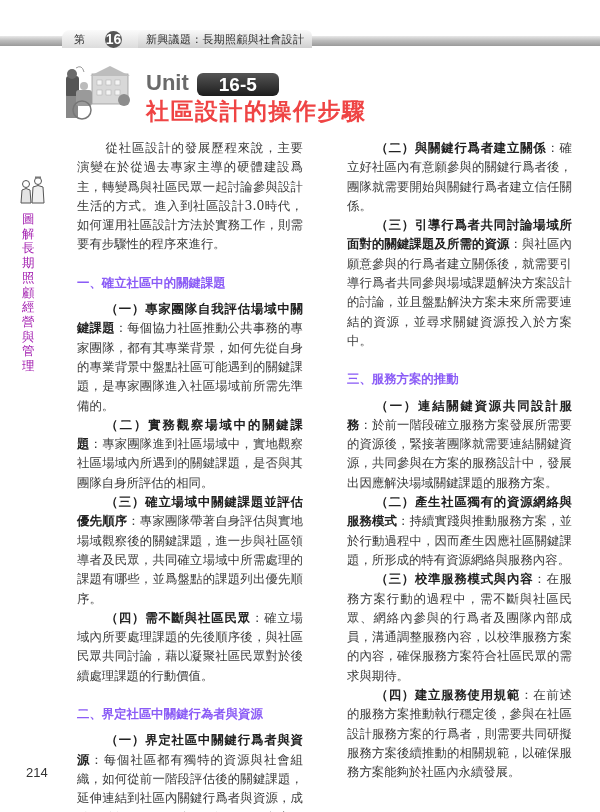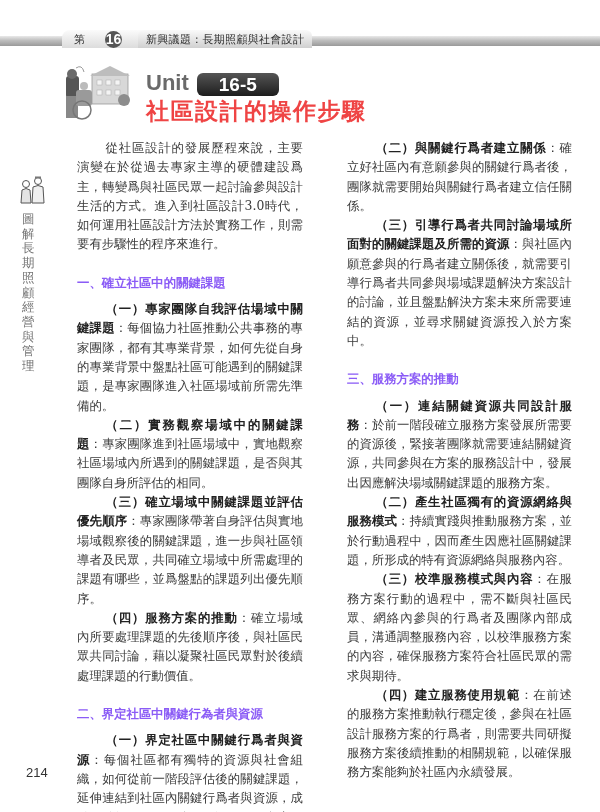--- a/index.html
+++ b/index.html
@@ -17,21 +17,21 @@
   .header-title { font-family:"DejaVu Sans", sans-serif; font-size:11px; color:#2e2e2e; letter-spacing:0.3px; }
   .unit-illus { position:absolute; left:62px; top:66px; width:70px; height:55px; }
   .unit-line { position:absolute; left:146px; top:70px; display:flex; align-items:flex-end; }
   .unit-word { font-family:"Liberation Sans", sans-serif; font-size:22px; font-weight:bold; color:#6a6a6a; }
   .unit-badge { margin-left:8px; background:linear-gradient(#555,#1d1d1d); color:#fff; border-radius:6px; padding:0 22px;
     font-family:"Liberation Sans", sans-serif; font-weight:bold; font-size:19px; line-height:23px; }
   .unit-title { position:absolute; left:146px; top:96px; font-family:"DejaVu Sans", sans-serif; font-size:23px; font-weight:bold;
     color:#ef4444; letter-spacing:1.5px; }
   .side-illus { position:absolute; left:16px; top:175px; width:32px; height:32px; }
   .side-label { position:absolute; left:22px; top:212px; width:16px; font-family:"DejaVu Sans", sans-serif;
-    font-size:12.5px; line-height:14.7px; color:#737373; word-break:break-all; }
+    font-size:12.5px; line-height:14.7px; color:#a21caf; word-break:break-all; }
   .col { position:absolute; top:138px; font-size:12.4px; line-height:19.3px; text-align:justify; color:#3a3a3a; }
   .col-left { left:77px; width:226px; }
   .col-right { left:327px; width:225px;margin-left:20px; }
   .col p { margin:0; text-indent:2.3em; }
   .col .sec-h { font-family:"DejaVu Sans", sans-serif; font-weight:bold; font-size:12.4px; text-indent:0; color:#8b5cf6;
     margin:19px 0 7px 0; }
   .col b.lead { color:#222; }
   .page-num { position:absolute; left:26px; top:765px; font-family:"Liberation Sans", sans-serif; font-size:13px; color:#333; }
 </style>
 </head>
@@ -81,21 +81,21 @@
   <rect x="19" y="1.5" width="6" height="2" fill="#777"></rect>
 </svg>
 <div class="side-label">圖解長期照顧經營與管理</div>
 
 <div class="col col-left">
   <p>從社區設計的發展歷程來說，主要演變在於從過去專家主導的硬體建設爲主，轉變爲與社區民眾一起討論參與設計生活的方式。進入到社區設計3.0時代，如何運用社區設計方法於實務工作，則需要有步驟性的程序來進行。</p>
   <p class="sec-h">一、確立社區中的關鍵課題</p>
   <p><b class="lead">（一）專家團隊自我評估場域中關鍵課題</b><span>：每個協力社區推動公共事務的專家團隊，都有其專業背景，如何先從自身的專業背景中盤點社區可能遇到的關鍵課題，是專家團隊進入社區場域前所需先準備的。</span></p>
   <p><b class="lead">（二）實務觀察場域中的關鍵課題</b><span>：專家團隊進到社區場域中，實地觀察社區場域內所遇到的關鍵課題，是否與其團隊自身所評估的相同。</span></p>
   <p><b class="lead">（三）確立場域中關鍵課題並評估優先順序</b><span>：專家團隊帶著自身評估與實地場域觀察後的關鍵課題，進一步與社區領導者及民眾，共同確立場域中所需處理的課題有哪些，並爲盤點的課題列出優先順序。</span></p>
-  <p><b class="lead">（四）服務方案的推動</b><span>：確立場域內所要處理課題的先後順序後，與社區民眾共同討論，藉以凝聚社區民眾對於後續處理課題的行動價值。</span></p>
+  <p><b class="lead">（四）需不斷與社區民眾</b><span>：確立場域內所要處理課題的先後順序後，與社區民眾共同討論，藉以凝聚社區民眾對於後續處理課題的行動價值。</span></p>
   <p class="sec-h">二、界定社區中關鍵行為者與資源</p>
   <p><b class="lead">（一）界定社區中關鍵行爲者與資源</b><span>：每個社區都有獨特的資源與社會組織，如何從前一階段評估後的關鍵課題，延伸連結到社區內關鍵行爲者與資源，成爲後續能否發展解決關鍵課題服務方案的關鍵所在。</span></p>
 </div>
 
 <div class="col col-right">
   <p><b class="lead">（二）與關鍵行爲者建立關係</b><span>：確立好社區內有意願參與的關鍵行爲者後，團隊就需要開始與關鍵行爲者建立信任關係。</span></p>
   <p><b class="lead">（三）引導行爲者共同討論場域所面對的關鍵課題及所需的資源</b><span>：與社區內願意參與的行爲者建立關係後，就需要引導行爲者共同參與場域課題解決方案設計的討論，並且盤點解決方案未來所需要連結的資源，並尋求關鍵資源投入於方案中。</span></p>
   <p class="sec-h">三、服務方案的推動</p>
   <p><b class="lead">（一）連結關鍵資源共同設計服務</b><span>：於前一階段確立服務方案發展所需要的資源後，緊接著團隊就需要連結關鍵資源，共同參與在方案的服務設計中，發展出因應解決場域關鍵課題的服務方案。</span></p>
   <p><b class="lead">（二）產生社區獨有的資源網絡與服務模式</b><span>：持續實踐與推動服務方案，並於行動過程中，因而產生因應社區關鍵課題，所形成的特有資源網絡與服務內容。</span></p>

